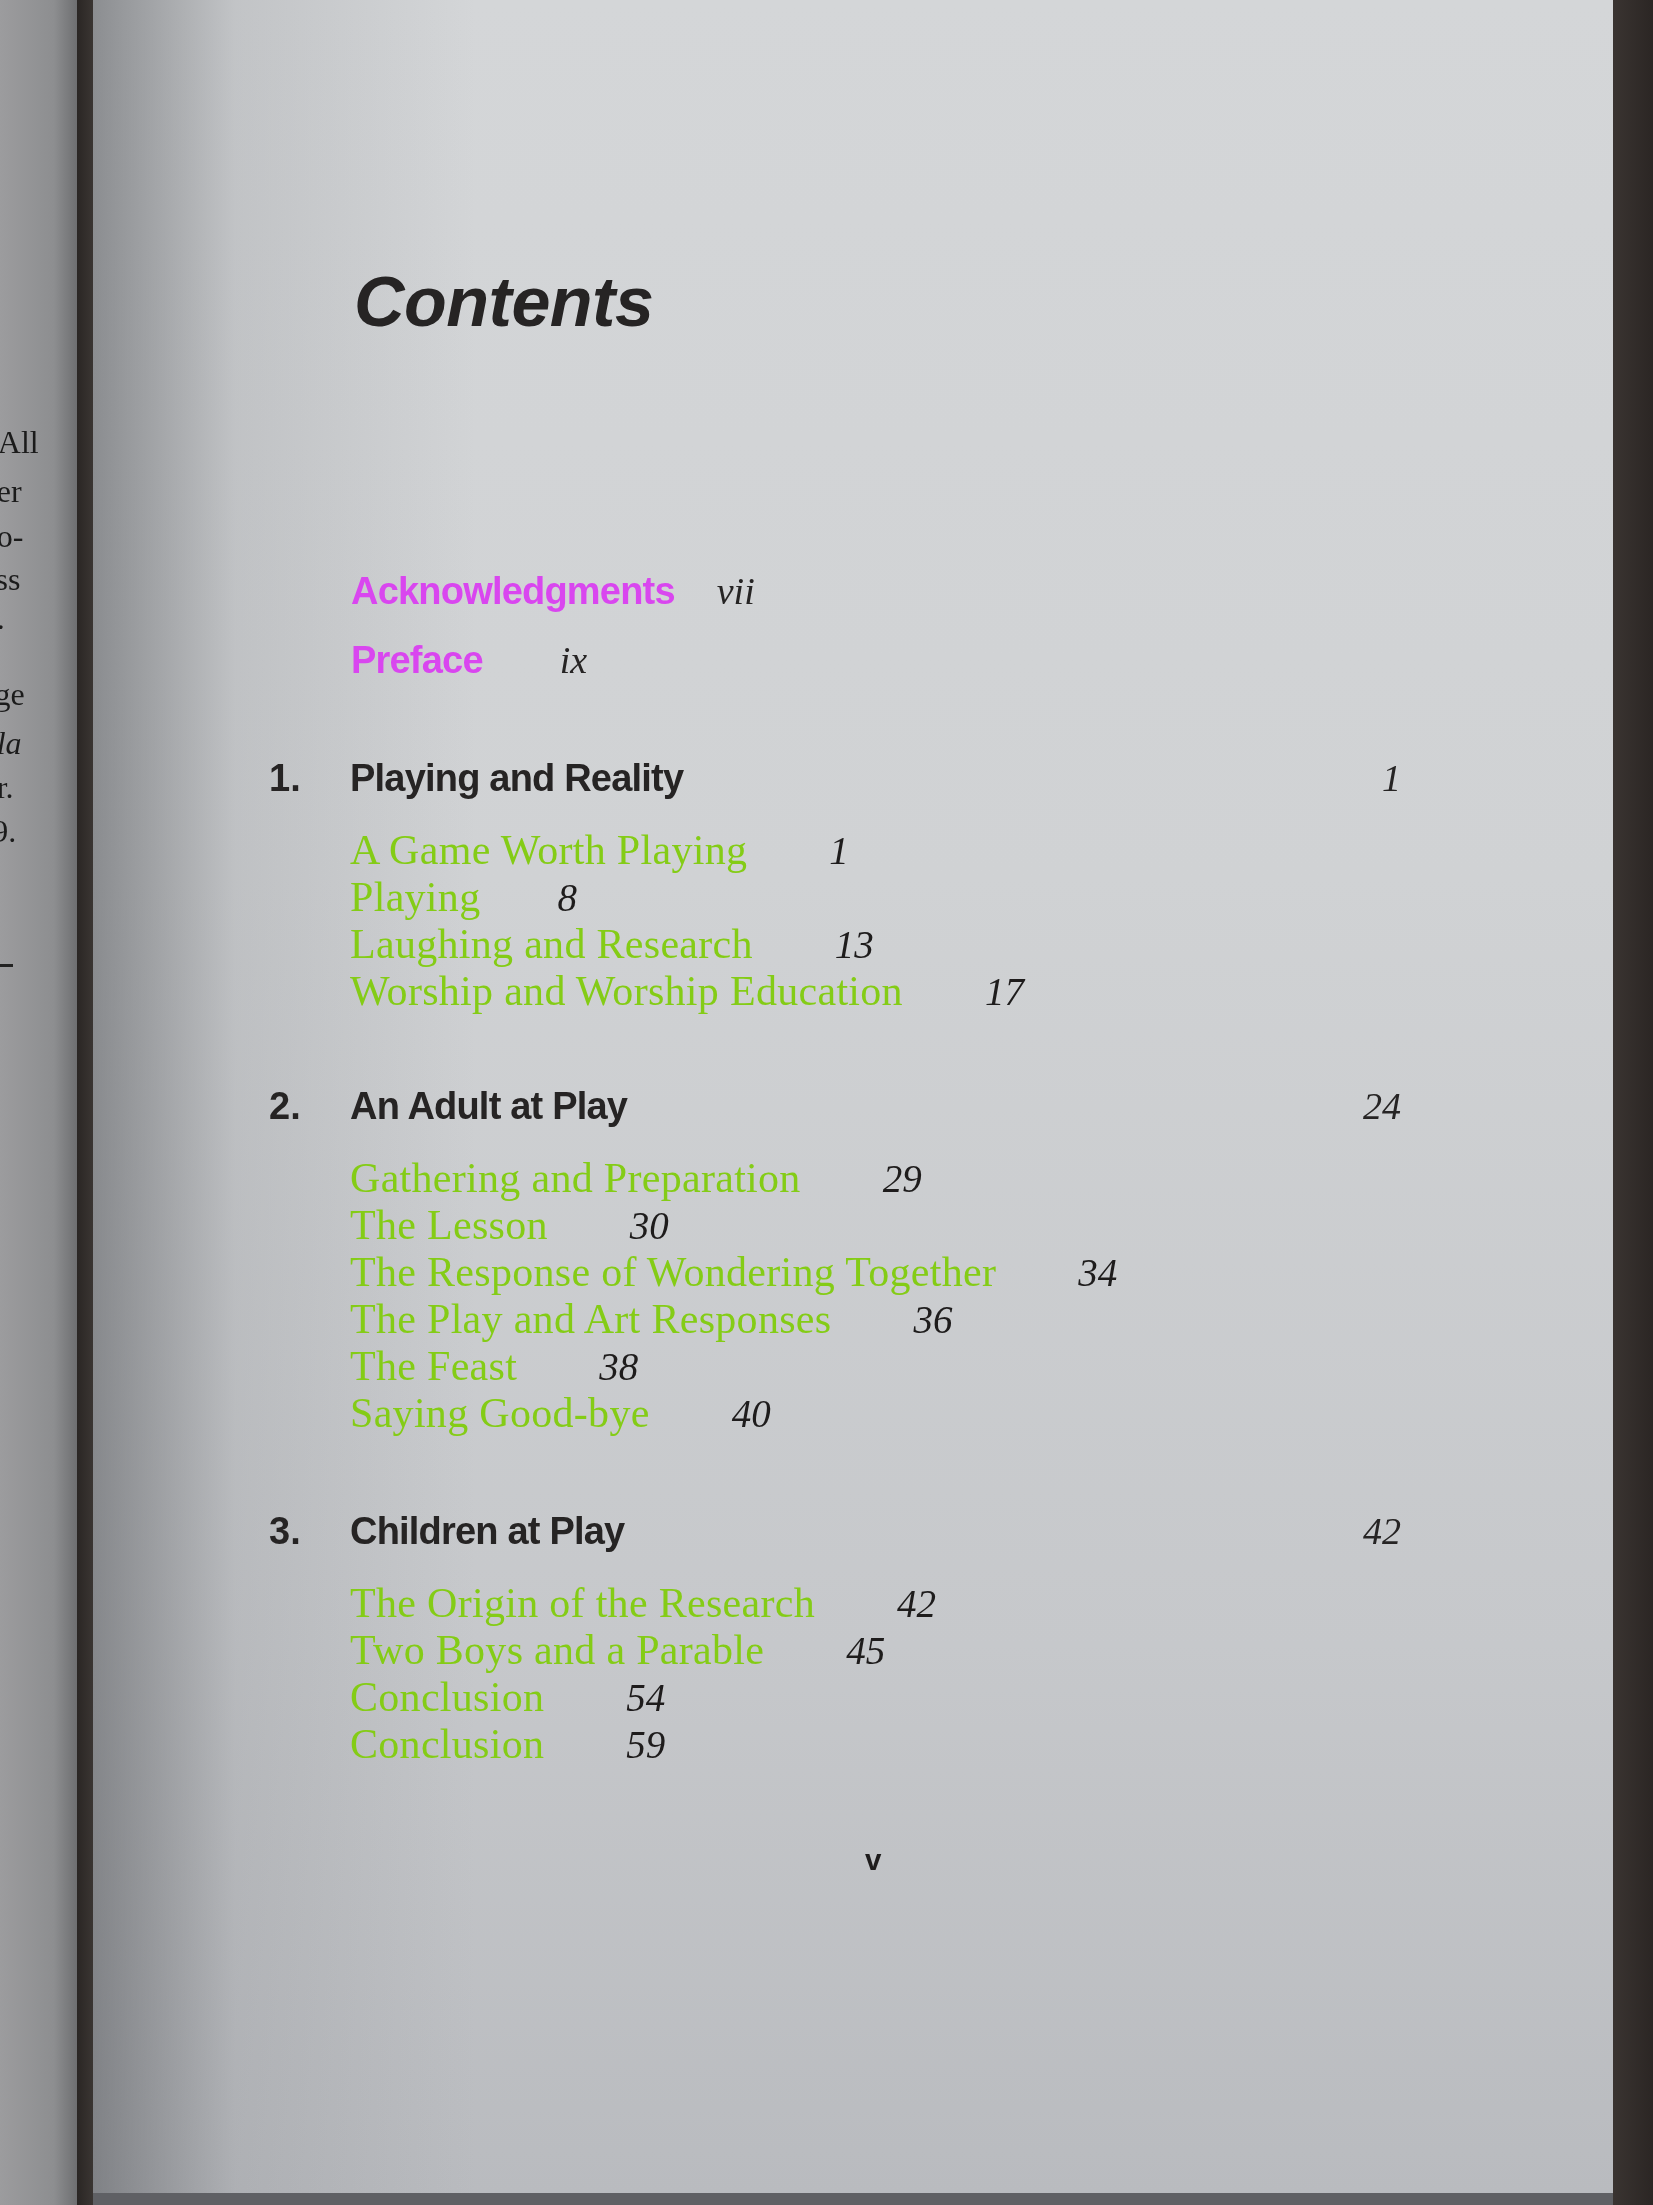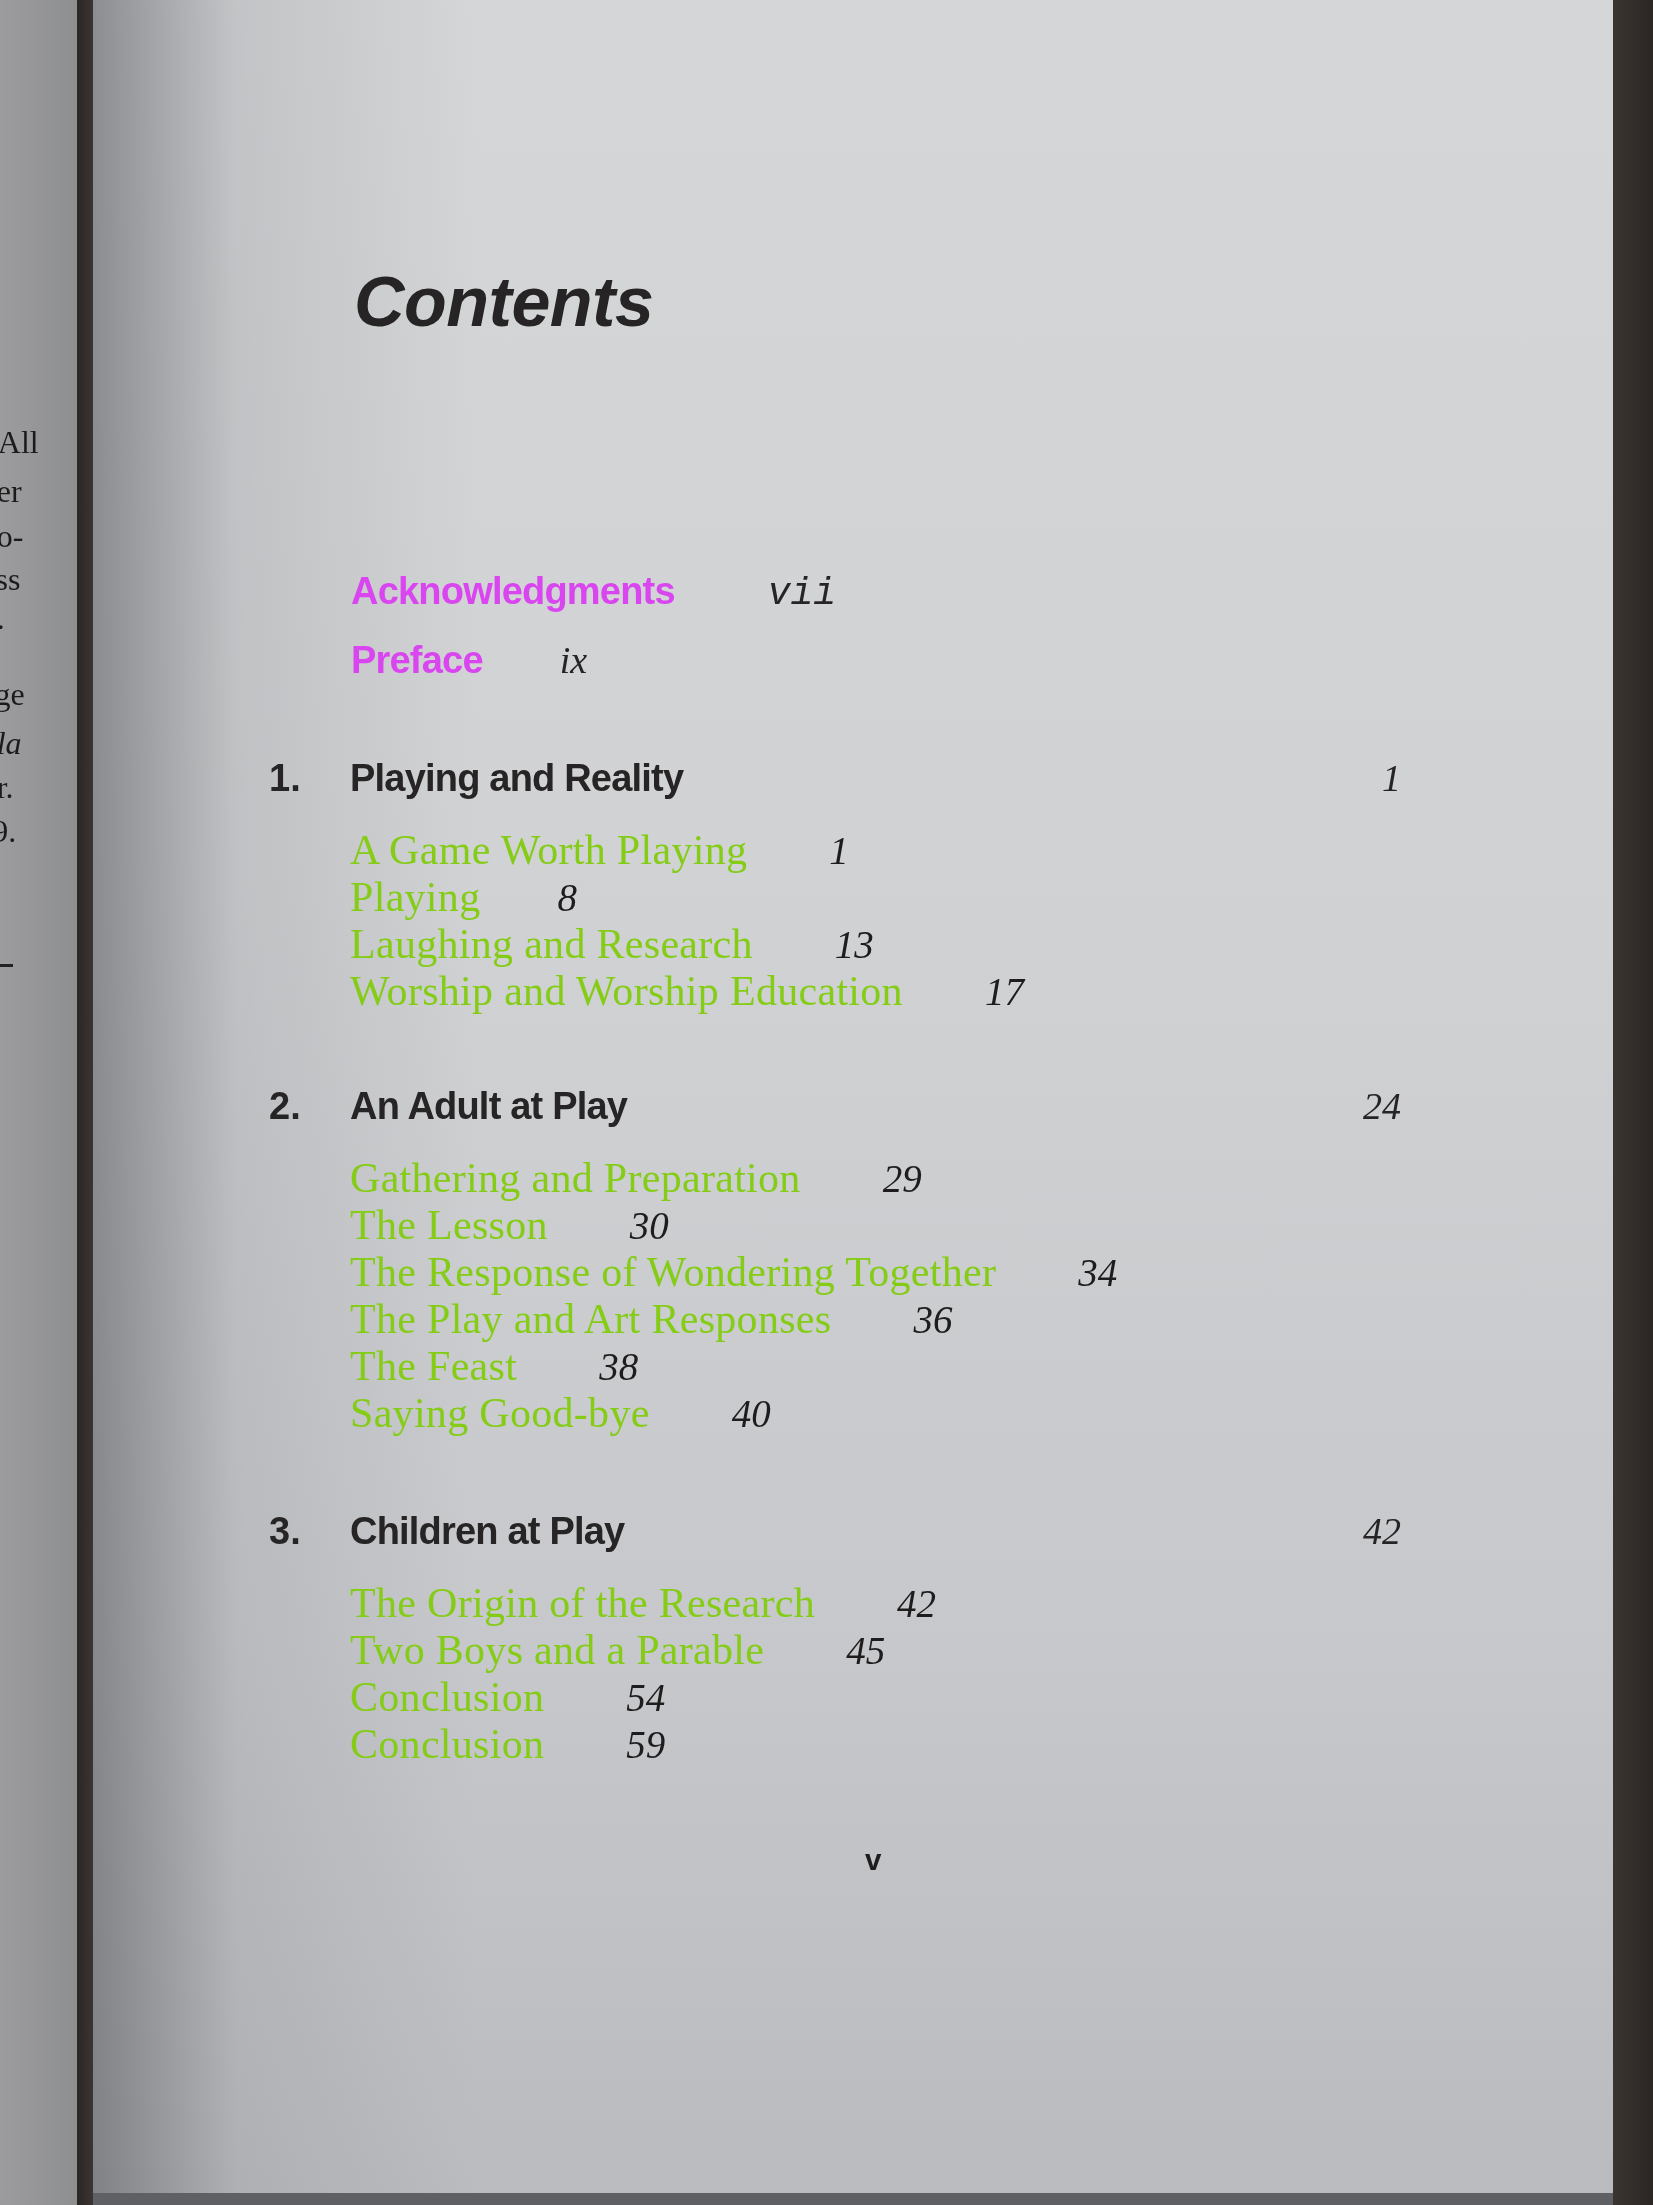--- a/index.html
+++ b/index.html
@@ -16,21 +16,20 @@
     }
     
     .left-page {
       position: absolute;
       left: 0;
       top: 0;
       width: 77px;
       height: 2205px;
       background: linear-gradient(90deg, #9c9c9e 0%, #8d8e90 70%, #6e6f71 100%);
       overflow: hidden;
-      padding-left: 40px;
     }
     .left-page .frag {
       position: absolute;
       left: -3.3px;
       font-family: "Liberation Serif", serif;
       font-size: 32px;
       color: #1b1b1b;
       line-height: 1;
     }
     .left-page .rule {
@@ -196,21 +195,21 @@
 <div class="gutter"></div>
 
 <div class="page"></div>
 <div class="right-shadow"></div>
 <div class="bottom-edge"></div>
 
 <h1 class="title" style="margin:0;">Contents</h1>
 
 <div class="front-entry" style="top:572px;">
   <span class="label">Acknowledgments</span>
-  <span class="pg" style="margin-left:93px;font-family:Liberation Mono, monospace;">vii</span>
+  <span class="pg" style="margin-left:42px;">vii</span>
 </div>
 <div class="front-entry" style="top:641px;">
   <span class="label">Preface</span>
   <span class="pg" style="margin-left:77px;">ix</span>
 </div>
 
 <div class="chapter" style="top:759px;">
   <div class="chapter-head">
     <span class="chapter-num">1.</span>
     <span class="chapter-title">Playing and Reality</span>

